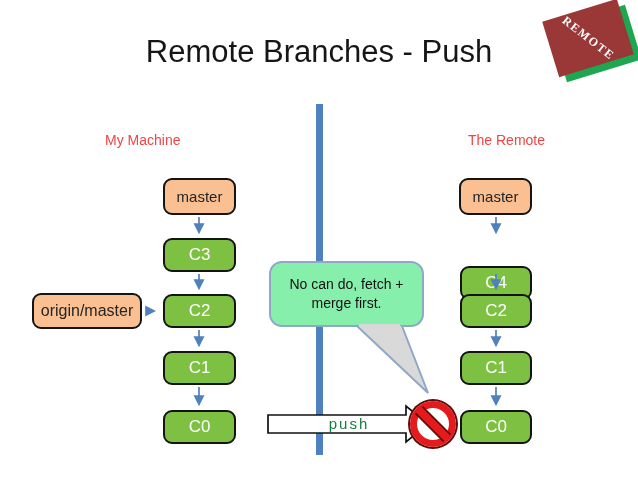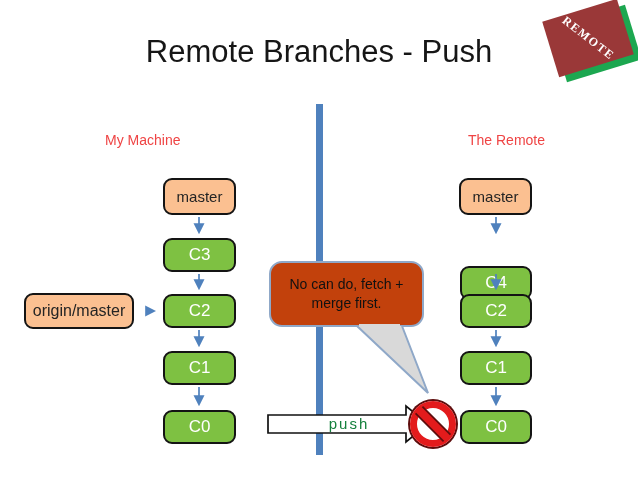--- a/index.html
+++ b/index.html
@@ -31,21 +31,21 @@
   }
   .col-header{position:absolute;top:132px;font-size:14px;color:#ef4444;z-index:2;text-align:center;}
   .box{
     position:absolute;display:flex;align-items:center;justify-content:center;
     border:2px solid #141414;border-radius:9px;z-index:2;box-sizing:border-box;
   }
   .peach{background:#FBC091;color:#242424;font-size:15px;}
   .green-box{background:#7EC142;color:#ffffff;font-size:17px;}
   .callout{
     position:absolute;left:269px;top:261px;width:155px;height:66px;
-    background:#c2410c;border:2px solid #8FA8C8;border-radius:13px;
+    background:#86efac;border:2px solid #8FA8C8;border-radius:13px;
     display:flex;align-items:center;justify-content:center;text-align:center;
     font-size:14px;line-height:1.35;color:#111;z-index:4;box-sizing:border-box;
   }
   .push-label{
     position:absolute;left:290px;top:414px;width:118px;height:19px;
     display:flex;align-items:center;justify-content:center;
     font-size:15px;letter-spacing:2px;color:#15803d;z-index:6;
   }
   .overlay{position:absolute;left:0;top:0;z-index:5;pointer-events:none;}
 </style>
@@ -62,21 +62,21 @@
       <span class="ribbon-label">REMOTE</span>
     </div>
   </div>
 
   <div class="divider"></div>
 
   <div class="col-header" style="left:105px;">My Machine</div>
   <div class="col-header" style="left:468px;">The Remote</div>
 
   <div class="box peach" style="left:163px;top:178px;width:73px;height:37px;">master</div>
-  <div class="box peach" style="left:24px;top:293px;width:110px;height:36px;font-size:16px;">origin/master</div>
+  <div class="box peach" style="left:32px;top:293px;width:110px;height:36px;font-size:16px;">origin/master</div>
   <div class="box green-box" style="left:163px;top:238px;width:73px;height:34px;">C3</div>
   <div class="box green-box" style="left:163px;top:294px;width:73px;height:34px;">C2</div>
   <div class="box green-box" style="left:163px;top:351px;width:73px;height:34px;">C1</div>
   <div class="box green-box" style="left:163px;top:410px;width:73px;height:34px;">C0</div>
 
   <div class="box peach" style="left:459px;top:178px;width:73px;height:37px;">master</div>
   <div class="box green-box" style="left:460px;top:238px;width:72px;height:34px;margin-top:28px;">C4</div>
   <div class="box green-box" style="left:460px;top:294px;width:72px;height:34px;">C2</div>
   <div class="box green-box" style="left:460px;top:351px;width:72px;height:34px;">C1</div>
   <div class="box green-box" style="left:460px;top:410px;width:72px;height:34px;">C0</div>

